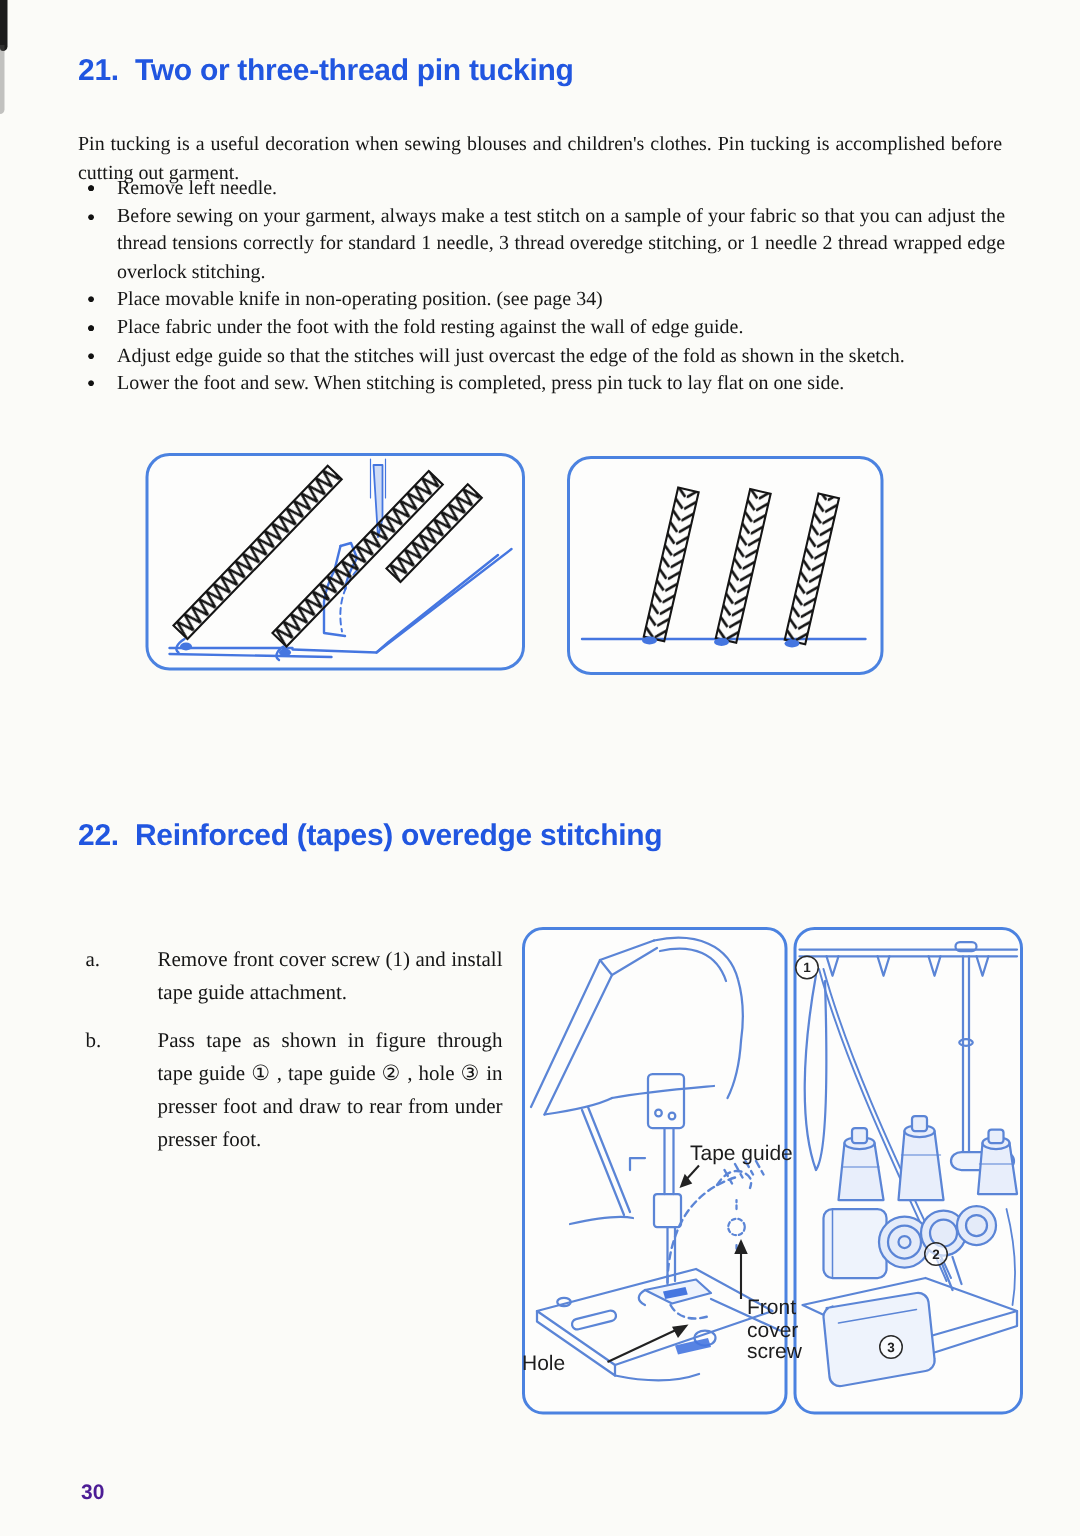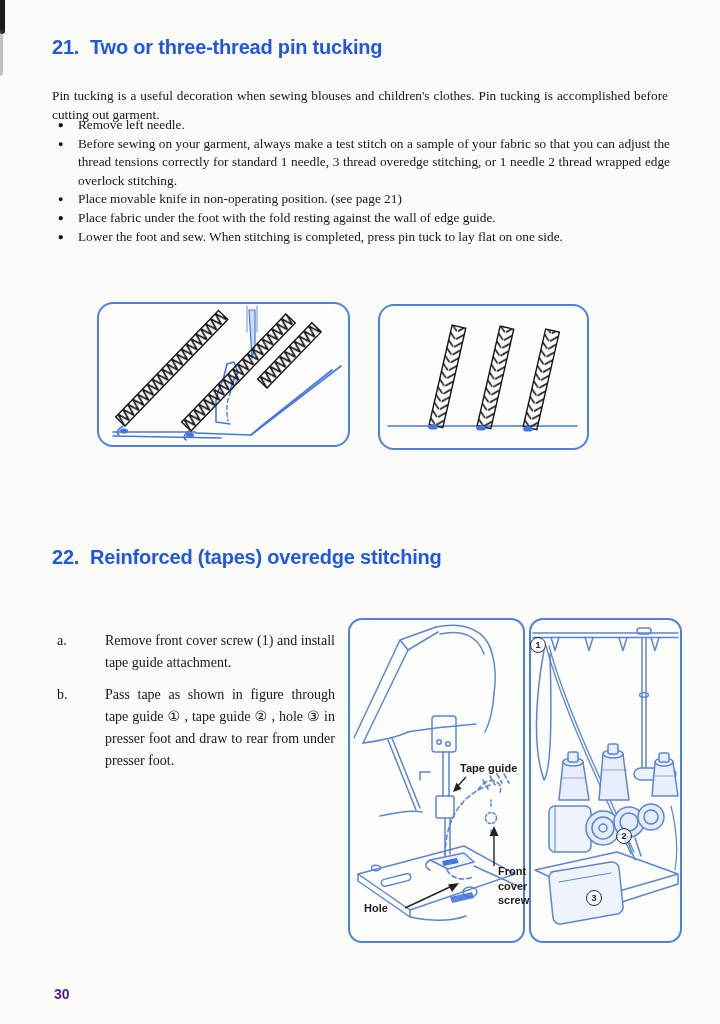--- a/index.html
+++ b/index.html
@@ -40,24 +40,24 @@
   .step .s-label{position:absolute;left:0;top:0;}
   .step .s-text{margin-left:48px;text-align:justify;}
 
   .fig-panel{position:absolute;border:2.2px solid var(--figure-border-blue,#4b82e0);border-radius:14px;background:#fdfdfc;box-sizing:border-box;}
   .fig-left{left:348px;top:618px;width:177px;height:325px;}
   .fig-right{left:529px;top:618px;width:153px;height:325px;}
   .fig-panel svg{display:block;width:100%;height:100%;}
   .figline{color:var(--figure-line-blue,#5b85d6);}
 
   .fig-label{position:absolute;font-family:"Liberation Sans","DejaVu Sans",sans-serif;
-    font-weight:700;font-size:11px;line-height:14.5px;color:#1c1c1c;}
+    font-weight:400;font-size:14px;line-height:14.5px;color:#1c1c1c;}
   .lbl-tape{left:460px;top:761px;}
   .lbl-screw{left:486px;top:864px;width:46px;margin-left:12px;}
-  .lbl-hole{left:364px;top:901px;}
+  .lbl-hole{left:348px;top:901px;}
 
   .marker{position:absolute;width:14px;height:14px;border:1.3px solid #2a2a2a;border-radius:50%;
     font-family:"Liberation Sans","DejaVu Sans",sans-serif;font-weight:600;font-size:9px;color:#222;
     display:flex;align-items:center;justify-content:center;background:rgba(255,255,255,.65);}
   .mk1{left:530px;top:637px;}
   .mk2{left:616px;top:828px;}
   .mk3{left:586px;top:890px;}
 
   .page-number{position:absolute;left:54px;top:986px;
     font-family:"Liberation Sans","DejaVu Sans",sans-serif;font-weight:600;font-size:14px;color:#4c1d95;}
@@ -73,24 +73,24 @@
     <span class="h-num">21.</span>
     <span class="h-title">Two or three-thread pin tucking</span>
   </div>
 
   <p class="para p21">Pin tucking is a useful decoration when sewing blouses and children's clothes. Pin tucking is accomplished before cutting out garment.</p>
 
   <ul class="bullets">
     <li><span class="dot">●</span></li>
     <li><span class="dot">●</span><span>Remove left needle.</span></li>
     <li><span class="dot">●</span><span>Before sewing on your garment, always make a test stitch on a sample of your fabric so that you can adjust the thread tensions correctly for standard 1 needle, 3 thread overedge stitching, or 1 needle 2 thread wrapped edge overlock stitching.</span></li>
-    <li><span class="dot">●</span><span>Place movable knife in non-operating position. (see page 21)</span></li>
+    <li><span class="dot">●</span><span>Place movable knife in non-operating position. (see page 34)</span></li>
     <li><span class="dot">●</span></li>
     <li><span class="dot">●</span><span>Place fabric under the foot with the fold resting against the wall of edge guide.</span></li>
-    <li><span class="dot">●</span></li>
+    <li><span class="dot">●</span><span>Adjust edge guide so that the stitches will just overcast the edge of the fold as shown in the sketch.</span></li>
     <li><span class="dot">●</span><span>Lower the foot and sew. When stitching is completed, press pin tuck to lay flat on one side.</span></li>
   </ul>
 
   <div class="sketch-box box-pin-sew">
     <svg viewBox="0 0 249 141">
       <defs>
         <pattern id="coilA" width="7" height="14" patternUnits="userSpaceOnUse">
           <path d="M0,13 L3.5,1 L7,13" fill="none" stroke="#151515" stroke-width="1.7"></path>
         </pattern>
       </defs>

